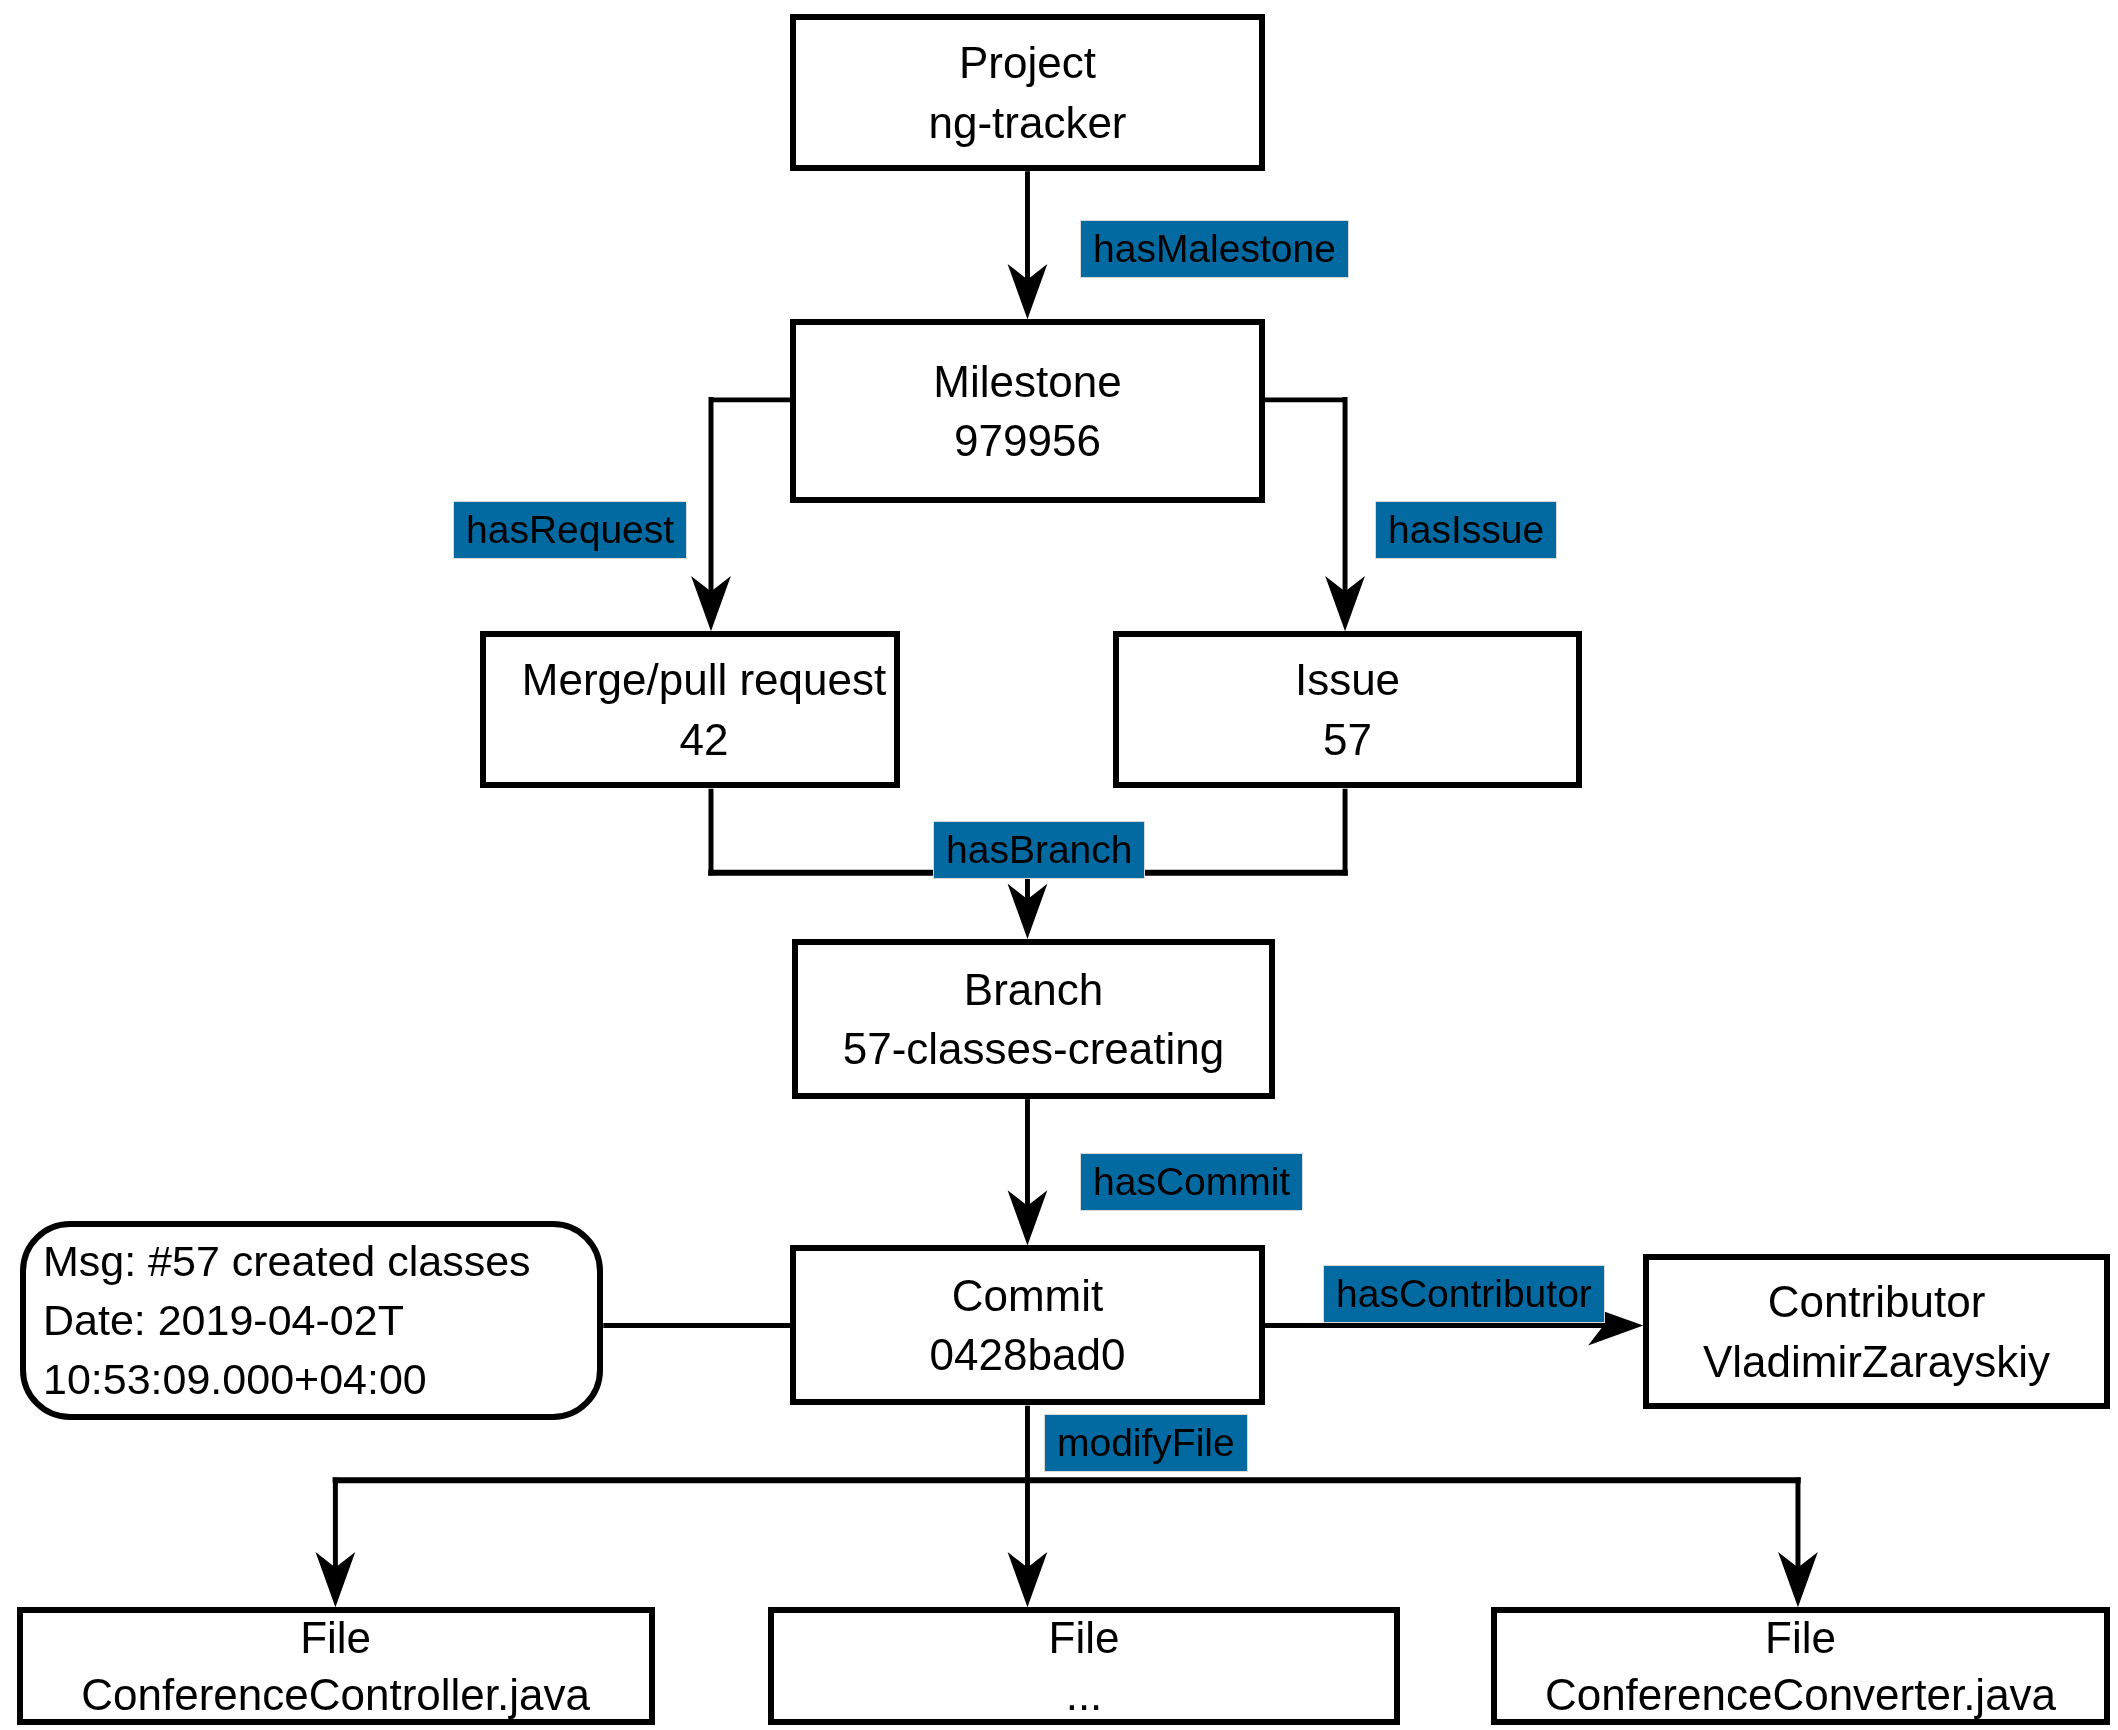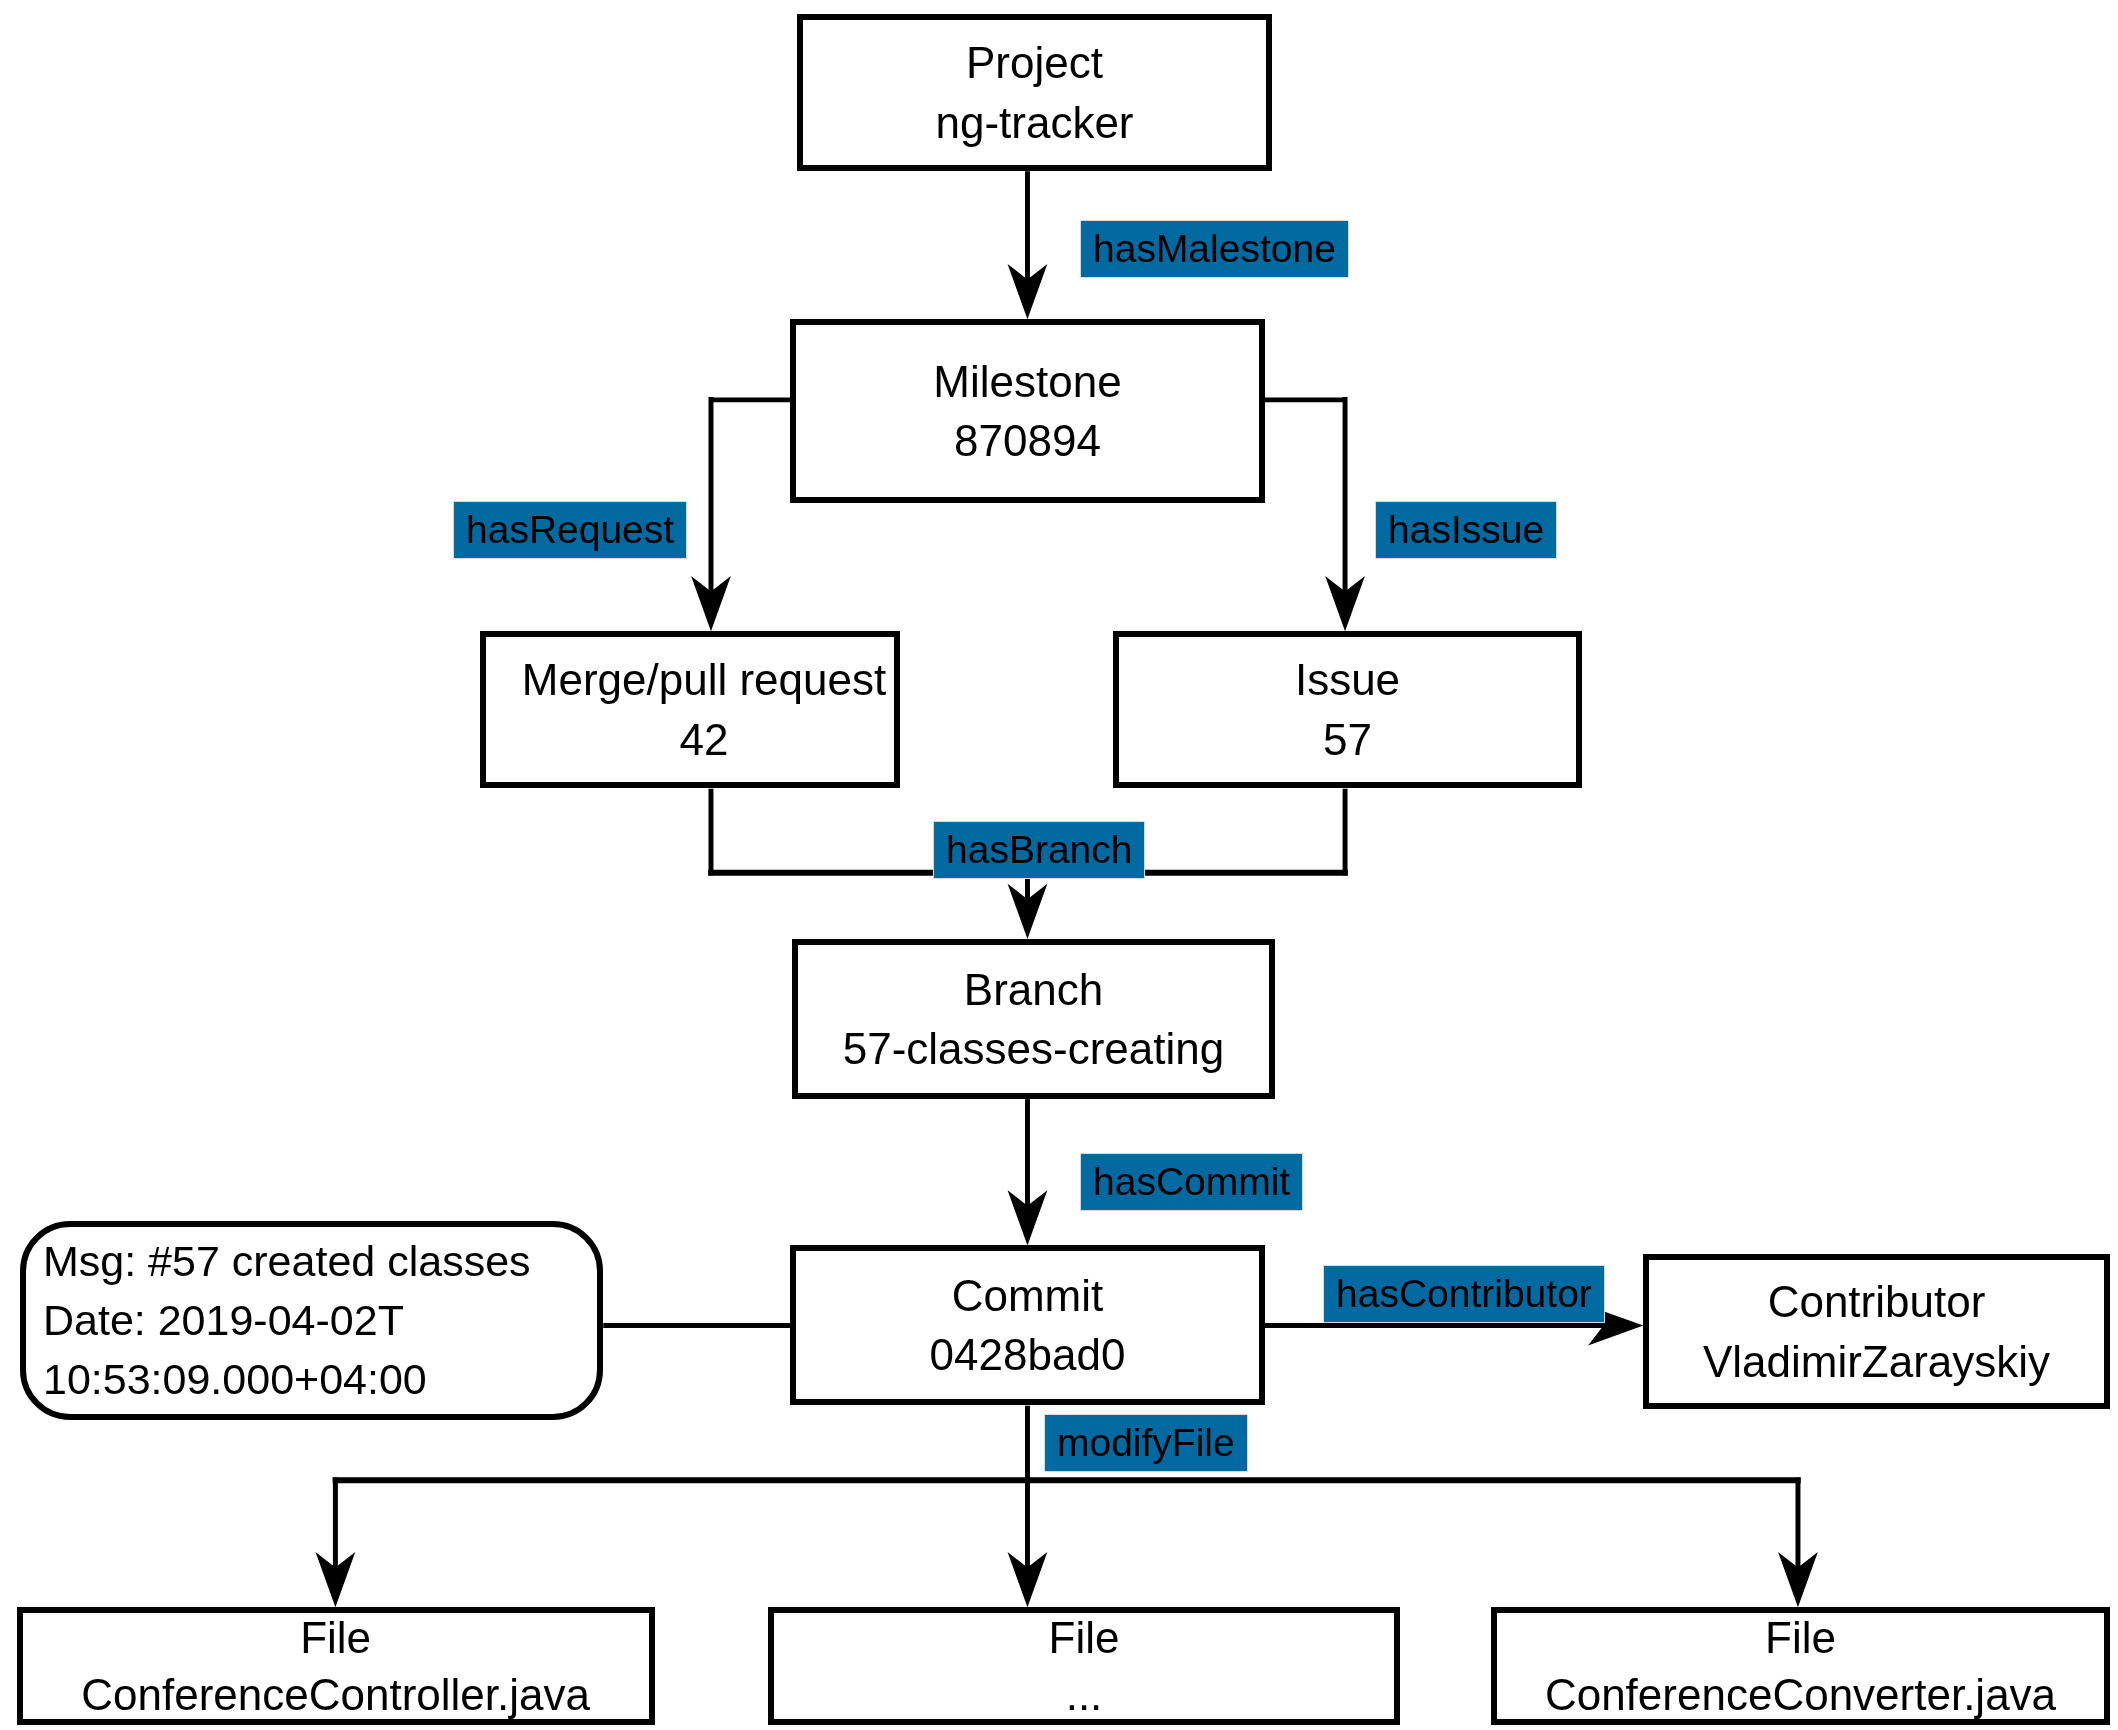--- a/index.html
+++ b/index.html
@@ -29,21 +29,21 @@
     display: flex;
     flex-direction: column;
     align-items: center;
     justify-content: center;
     text-align: center;
     color: #000000;
     font-size: 44px;
     line-height: 1.35;
     white-space: nowrap;
   }
-  .node.project      { left: 790px; top: 14px;   width: 475px;  height: 157px; margin-left: 7px; }
+  .node.project      { left: 790px; top: 14px;   width: 475px;  height: 157px; }
   .node.milestone    { left: 790px; top: 319px;  width: 475px;  height: 184px; }
   .node.merge        { left: 480px;  top: 631px; width: 420px;  height: 157px; padding-left: 28px; }
   .node.issue        { left: 1113px; top: 631px; width: 469px;  height: 157px; }
   .node.branch       { left: 792px; top: 939px; width: 483px;  height: 160px; }
   .node.commit       { left: 790px; top: 1245px; width: 475px;  height: 160px; text-align: right; }
   .node.contributor  { left: 1643px; top: 1254px; width: 467px;  height: 155px; }
   .node.file1        { left: 16.6px;   top: 1607px; width: 638px; height: 118px; line-height: 1.3; }
   .node.file2        { left: 768px; top: 1607px; width: 632px; height: 118px; line-height: 1.3; }
   .node.file3        { left: 1491px; top: 1607px; width: 619px; height: 118px; line-height: 1.3; }
   .node.msgbox {
@@ -121,21 +121,21 @@
     </g>
   </svg>
 
   <div class="node project">
     <span>Project</span>
     <span>ng-tracker</span>
   </div>
 
   <div class="node milestone">
     <span>Milestone</span>
-    <span>870894</span>
+    <span>979956</span>
   </div>
 
   <div class="node merge">
     <span>Merge/pull request</span>
     <span>42</span>
   </div>
 
   <div class="node issue">
     <span>Issue</span>
     <span>57</span>

